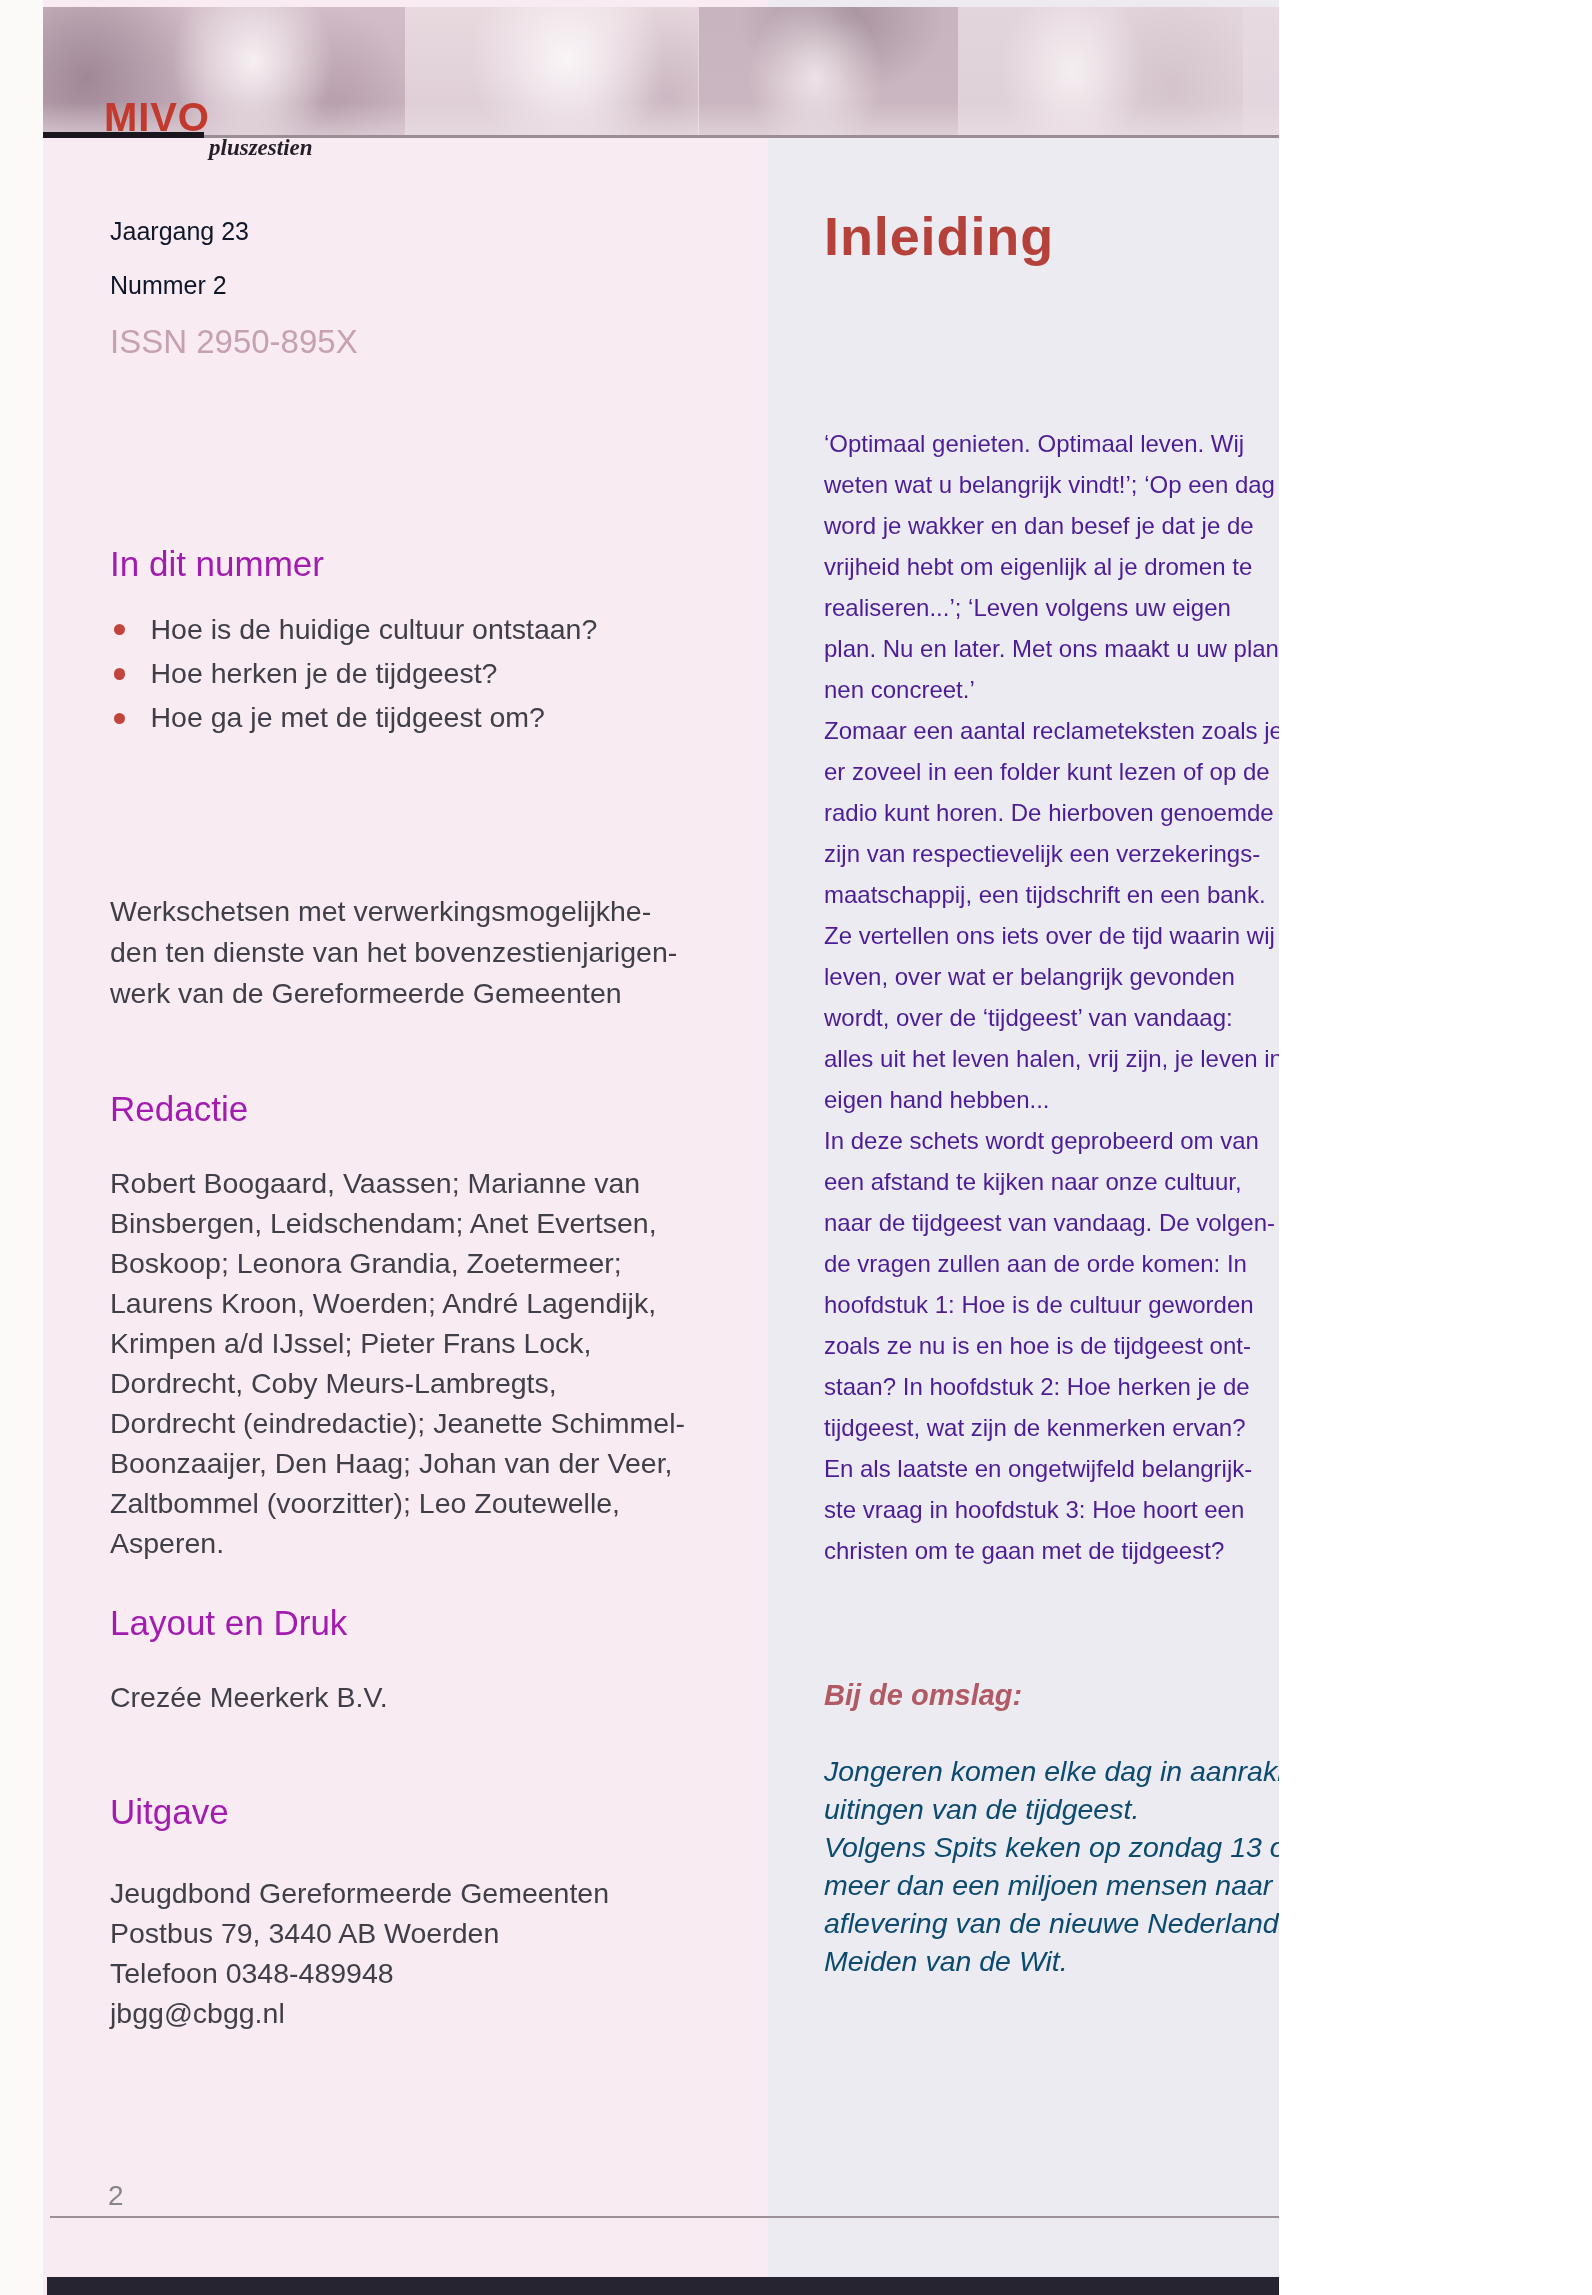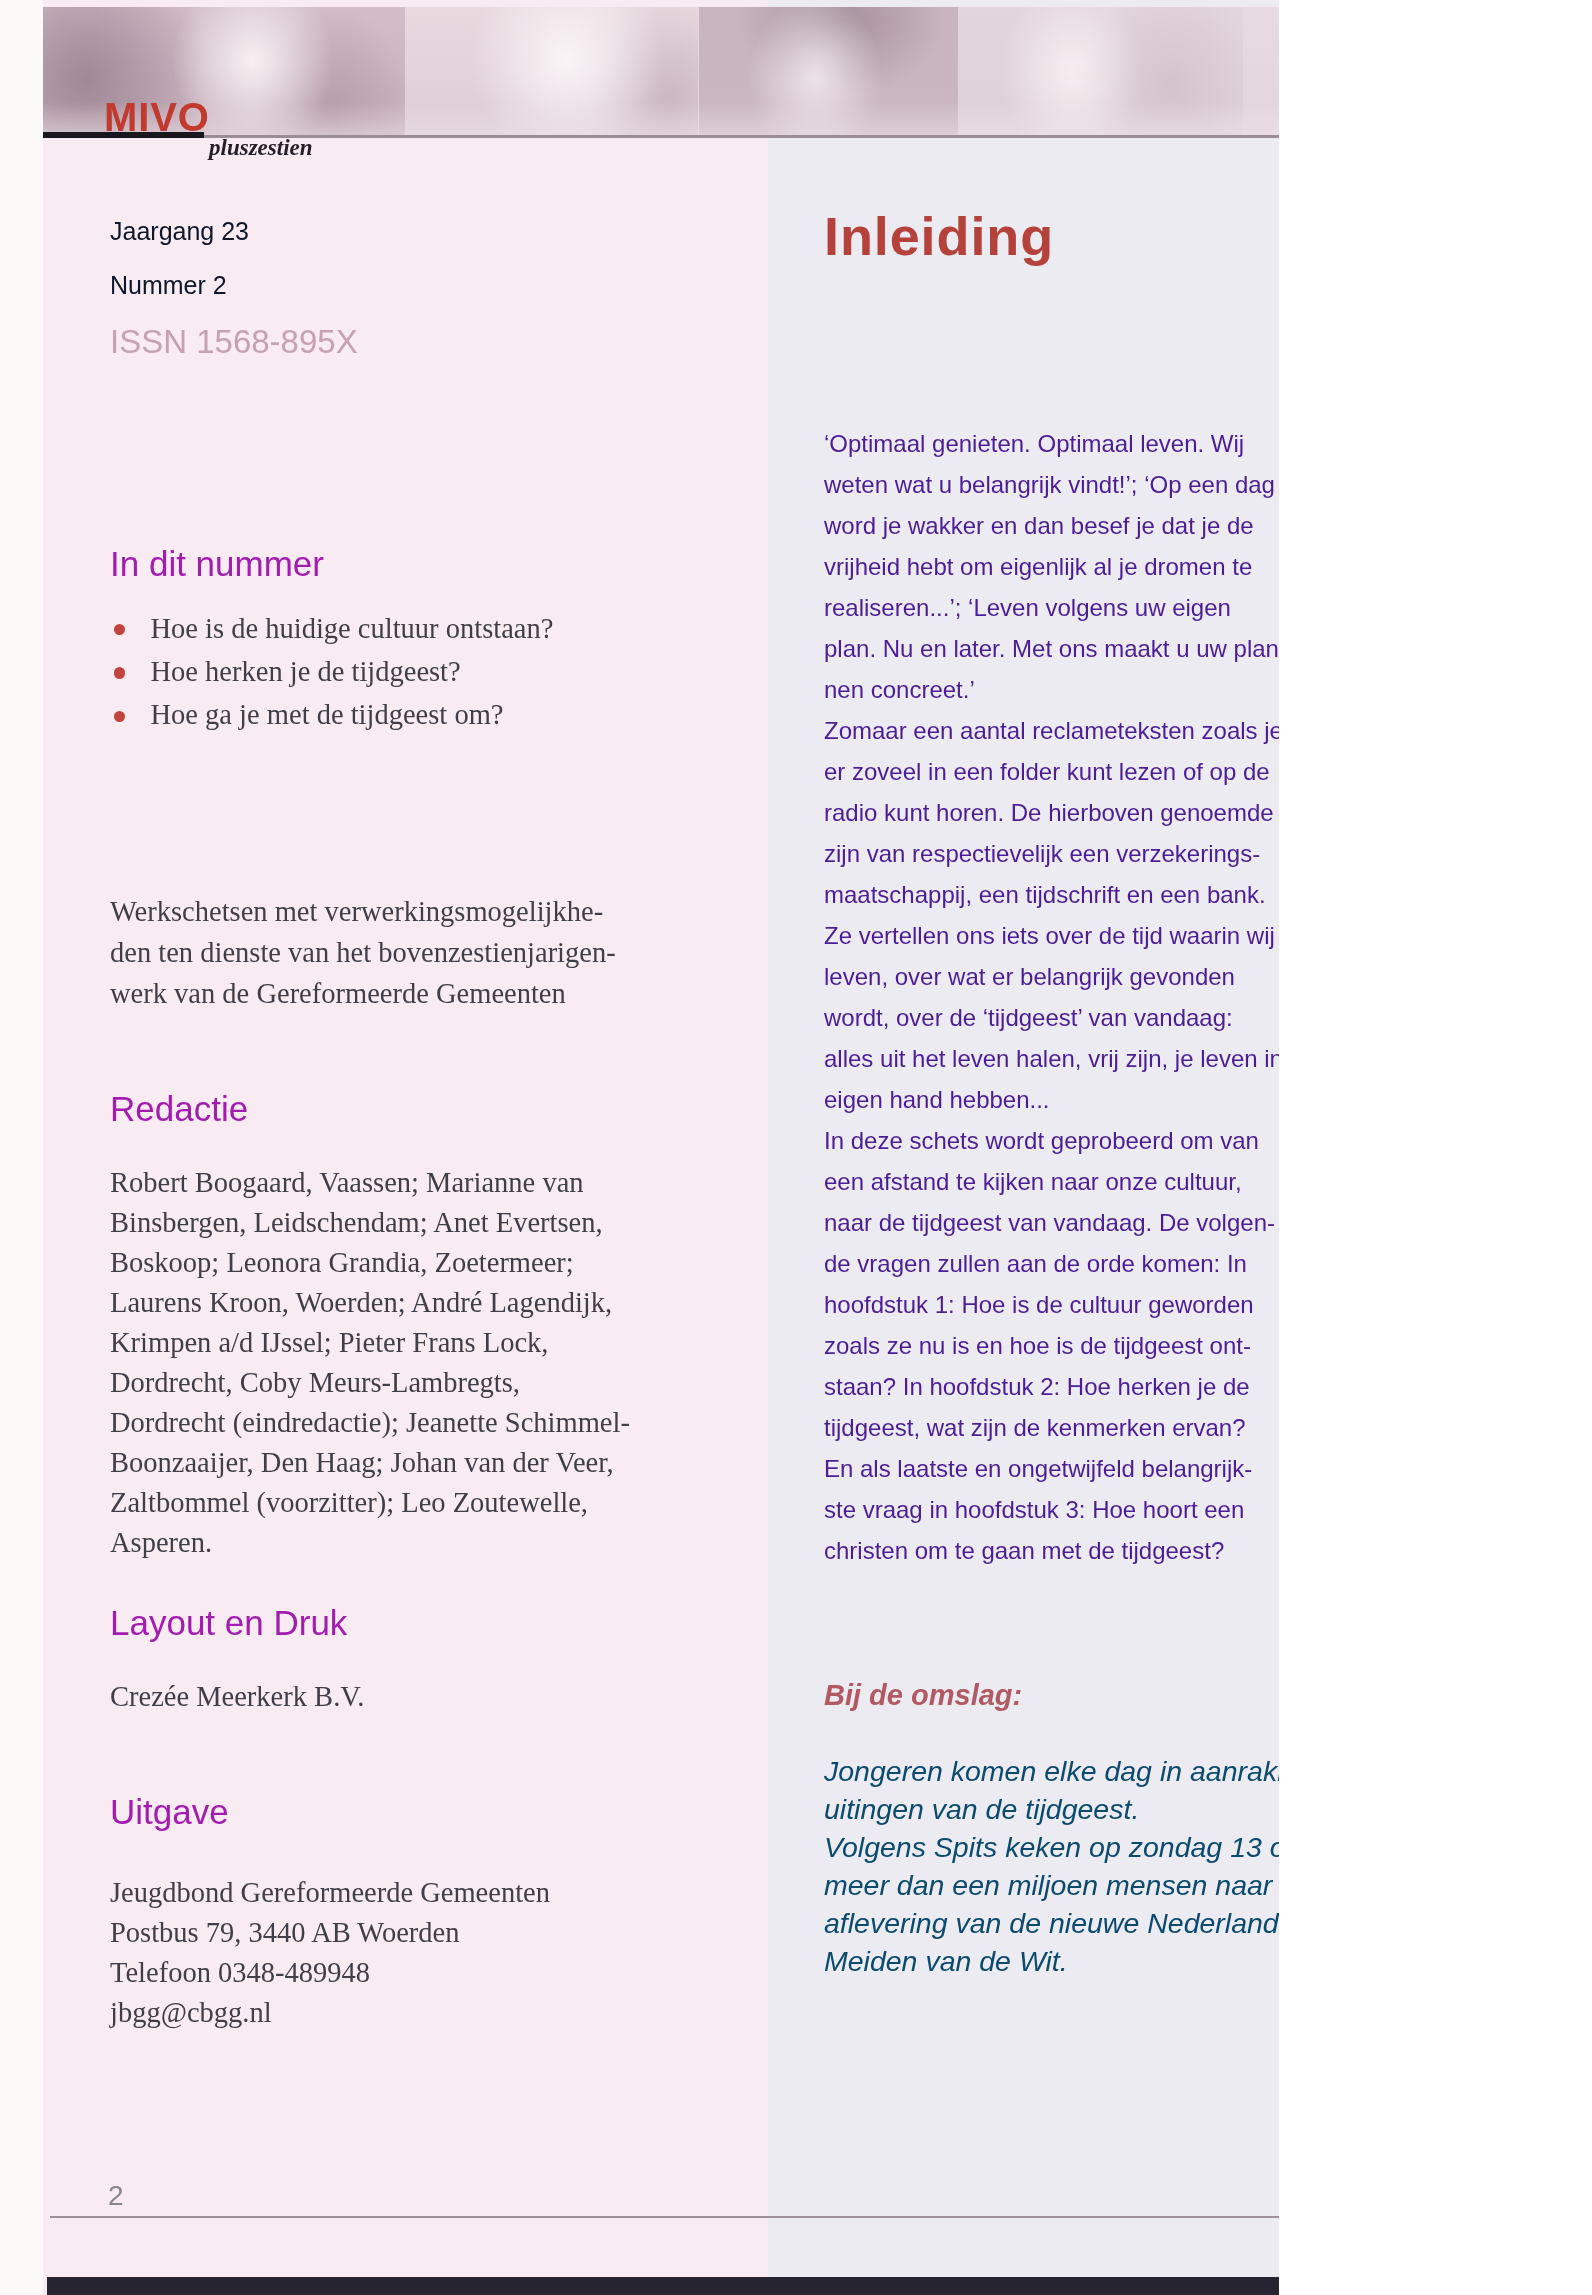--- a/index.html
+++ b/index.html
@@ -46,21 +46,21 @@
   .m-logo{left:104px;top:95px;font-size:40px;font-weight:bold;letter-spacing:0.9px;color:#c23a2e;}
   .m-rule-black{left:43px;top:132px;width:161px;height:6px;background:#19161d;}
   .m-rule{left:204px;top:135px;width:1341px;height:2.6px;background:#9b8d96;}
   .m-sub{left:209px;top:135px;font-family:"Liberation Serif",serif;font-style:italic;font-weight:bold;
          font-size:23px;color:#241f29;}
   
   .lc{left:110px;width:643px;}
   .issue-line{font-size:25px;color:#0f172a;}
   .issn{font-size:33px;color:#c6a1b0;}
   .sec-h{font-size:35px;color:#a21caf;}
-  .serif{font-family:Liberation Serif, serif;font-size:28.5px;color:#403f49;}
+  .serif{font-family:Liberation Sans, sans-serif;font-size:28.5px;color:#403f49;}
   .ml{white-space:pre-line;}
   .toc-item{display:flex;margin-bottom:11.2px;}
   .dot{flex:0 0 11.2px;width:11.2px;height:11.2px;border-radius:50%;background:#c2453d;margin:11.2px 25px 0 4.3px;}
   
   .rc{left:824px;width:721px;}
   .intro-title{font-size:54px;font-weight:bold;color:#b5413b;letter-spacing:0.9px;}
   .intro-body{font-size:24px;line-height:41px;color:#4c1d95;}
   .cover-h{font-size:29px;font-style:italic;font-weight:bold;color:#b15a63;}
   .cover-body{font-size:28.5px;font-style:italic;line-height:38px;color:#0c4a6e;}
   
@@ -90,21 +90,21 @@
   </div>
   <div class="abs banner-fade"></div>
 
   <div class="abs m-logo">MIVO</div>
   <div class="abs m-rule-black"></div>
   <div class="abs m-rule"></div>
   <div class="abs m-sub">pluszestien</div>
 
   <div class="abs lc issue-line" style="top:217px;">Jaargang 23</div>
   <div class="abs lc issue-line" style="top:271px;">Nummer 2</div>
-  <div class="abs lc issn" style="top:323px;">ISSN 1568-895X</div>
+  <div class="abs lc issn" style="top:323px;">ISSN 2950-895X</div>
 
   <div class="abs lc sec-h" style="top:544px;">In dit nummer</div>
   <div class="abs lc" style="top:613px;">
     <div class="toc-item">
       <span class="dot"></span>
       <span class="serif">Hoe is de huidige cultuur ontstaan?</span>
     </div>
     <div class="toc-item">
       <span class="dot"></span>
       <span class="serif">Hoe herken je de tijdgeest?</span>

